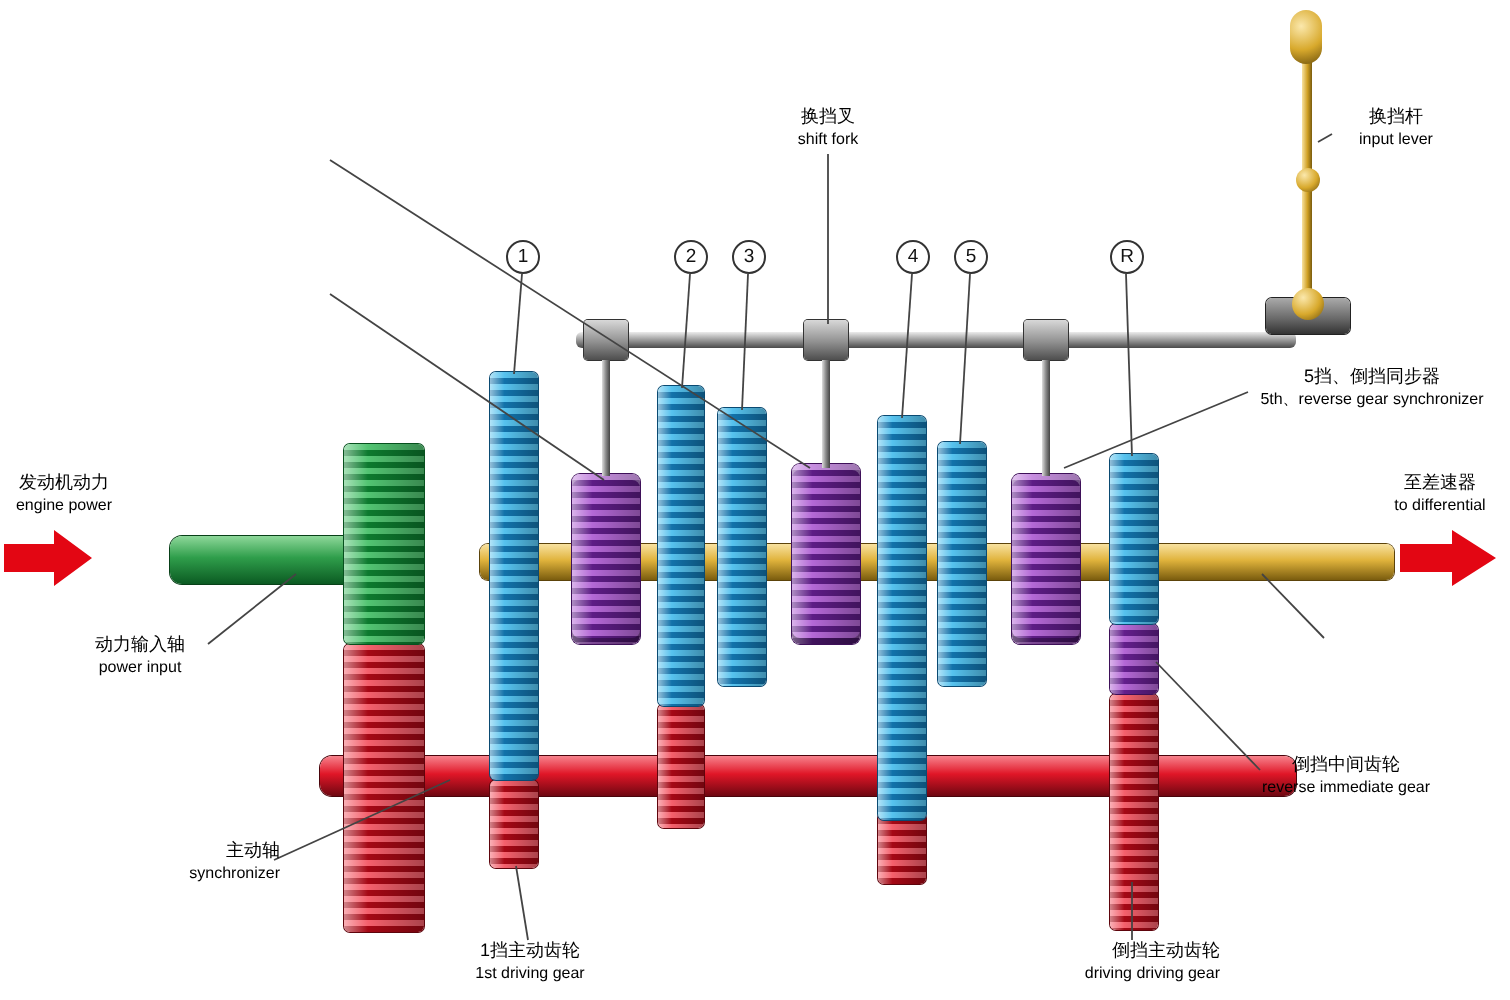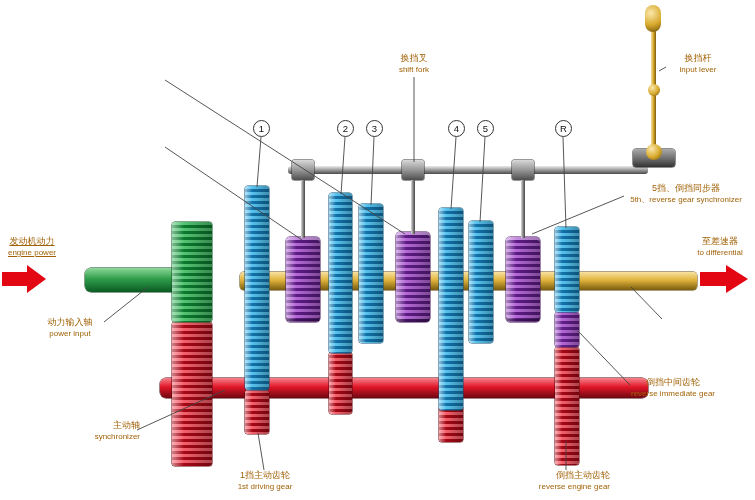--- a/index.html
+++ b/index.html
@@ -27,21 +27,21 @@
   .shaft{position:absolute;}
   .shaft.gold{background:linear-gradient(180deg,#f8e2a0,#e0b33c 45%,#7a5c0e);border-radius:4px;box-shadow:0 0 0 .5px #5c430a;}
   .shaft.greens{background:linear-gradient(180deg,#8ed89a,#2f9e4b 45%,#0b5a22);border-radius:6px;box-shadow:0 0 0 .5px #084018;}
   .shaft.redc{background:linear-gradient(180deg,#f7838d,#e01627 45%,#6e0711);border-radius:6px;box-shadow:0 0 0 .5px #4a040b;}
   .rail{position:absolute;background:linear-gradient(180deg,#ececec,#9a9a9a 50%,#4a4a4a);border-radius:3px;}
   .rod{position:absolute;width:4px;background:linear-gradient(90deg,#ddd,#888 50%,#444);}
   .fork{position:absolute;width:22px;height:20px;border-radius:2px;
         background:linear-gradient(180deg,#d8d8d8,#909090 55%,#4e4e4e);box-shadow:0 0 0 .5px #333;}
   .badge{position:absolute;width:15px;height:15px;border:1px solid #333;border-radius:50%;background:#fff;
          font-size:9.5px;color:#111;display:flex;align-items:center;justify-content:center;z-index:60;}
-  .lbl{position:absolute;text-align:center;color:#a16207;z-index:60;line-height:1.3;}
+  .lbl{position:absolute;text-align:center;color:#000000;z-index:60;line-height:1.3;}
   .lbl .cn{display:block;font-size:9px;}
   .lbl .en{display:block;font-size:8px;}
   .gold-part{position:absolute;background:linear-gradient(90deg,#f8e2a0,#cf9f24 55%,#7a5c0e);}
   .gold-ball{position:absolute;border-radius:50%;
         background:radial-gradient(circle at 35% 30%,#fbe8ac,#d8a92c 55%,#6e520c);}
   svg.overlay{position:absolute;left:0;top:0;z-index:50;pointer-events:none;}
 </style>
 </head>
 <body>
 
@@ -134,21 +134,21 @@
     <span class="en">shift fork</span>
   </div>
   <div class="lbl" style="left:664px;top:53px;width:68px;">
     <span class="cn">换挡杆</span>
     <span class="en">input lever</span>
   </div>
   <div class="lbl" style="left:620px;top:183px;width:132px;">
     <span class="cn">5挡、倒挡同步器</span>
     <span class="en">5th、reverse gear synchronizer</span>
   </div>
-  <div class="lbl" style="left:0px;top:236px;width:64px;text-decoration:underline;">
+  <div class="lbl" style="left:0px;top:236px;width:64px;">
     <span class="cn">发动机动力</span>
     <span class="en">engine power</span>
   </div>
   <div class="lbl" style="left:686px;top:236px;width:68px;">
     <span class="cn">至差速器</span>
     <span class="en">to differential</span>
   </div>
   <div class="lbl" style="left:34px;top:317px;width:72px;">
     <span class="cn">动力输入轴</span>
     <span class="en">power input</span>
@@ -160,16 +160,16 @@
   <div class="lbl" style="left:224px;top:470px;width:82px;">
     <span class="cn">1挡主动齿轮</span>
     <span class="en">1st driving gear</span>
   </div>
   <div class="lbl" style="left:626px;top:377px;width:94px;">
     <span class="cn">倒挡中间齿轮</span>
     <span class="en">reverse immediate gear</span>
   </div>
   <div class="lbl" style="left:522px;top:470px;width:88px;text-align:right;">
     <span class="cn">倒挡主动齿轮</span>
-    <span class="en">reverse engine gear</span>
+    <span class="en">driving driving gear</span>
   </div>
 
 </div>
 
 </body></html>

